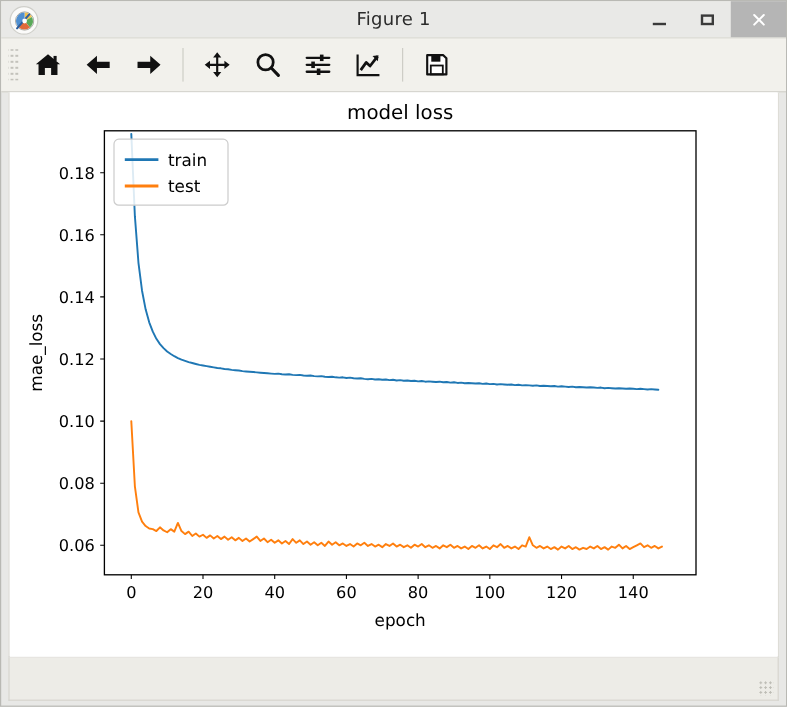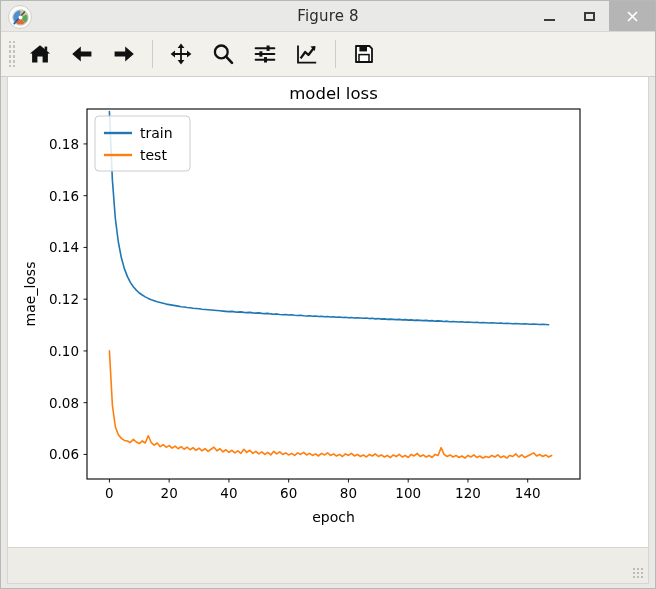--- a/index.html
+++ b/index.html
@@ -188,21 +188,21 @@
       <svg width="17" height="17" viewBox="0 0 17 17" aria-hidden="true">
         <circle cx="8.5" cy="8.5" r="7.6" fill="#ffffff" stroke="#9a9a93" stroke-width="0.7"></circle>
         <path d="M8.5 8.5 L8.5 1.4 A7.1 7.1 0 0 1 14.6 5.2 Z" fill="#f2c14e"></path>
         <path d="M8.5 8.5 L14.6 5.2 A7.1 7.1 0 0 1 13.0 14.0 Z" fill="#5aa95a"></path>
         <path d="M8.5 8.5 L13.0 14.0 A7.1 7.1 0 0 1 3.2 13.2 Z" fill="#e06a3a"></path>
         <path d="M8.5 8.5 L3.2 13.2 A7.1 7.1 0 0 1 8.5 1.4 Z" fill="#4f8fd0"></path>
         <path d="M2.2 14.6 L12.4 3.0" stroke="#2c5f9e" stroke-width="1.7" stroke-linecap="round" fill="none"></path>
         <circle cx="8.5" cy="8.5" r="2.0" fill="#ffffff"></circle>
       </svg>
     </div>
-    <div class="win-title">Figure 8</div>
+    <div class="win-title">Figure 1</div>
     <div class="win-buttons">
       <div class="win-btn">
         <span class="glyph-min"></span>
       </div>
       <div class="win-btn">
         <span class="glyph-max"></span>
       </div>
       <div class="win-btn close">
         <svg width="13" height="13" viewBox="0 0 13 13" aria-hidden="true">
           <path d="M2.5 2.5 L10.5 10.5 M10.5 2.5 L2.5 10.5" stroke="#ffffff" stroke-width="1.7" stroke-linecap="round"></path>

